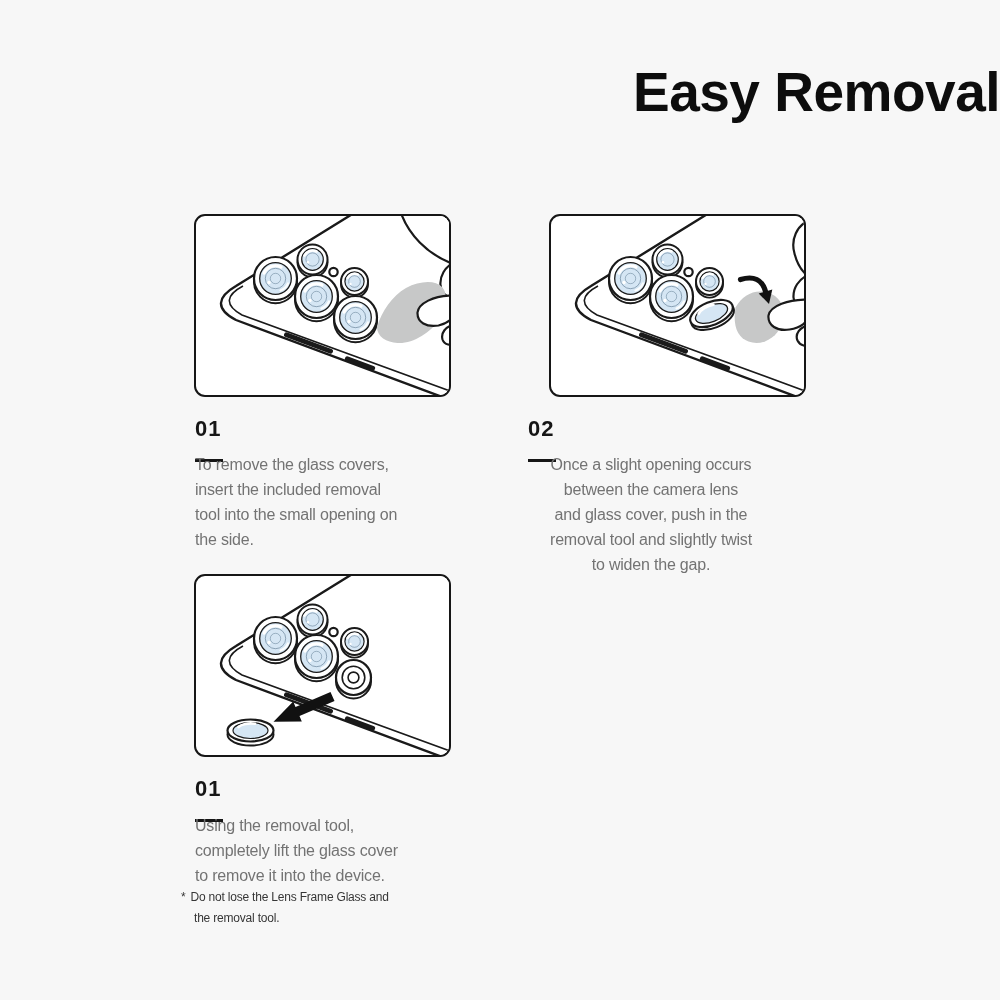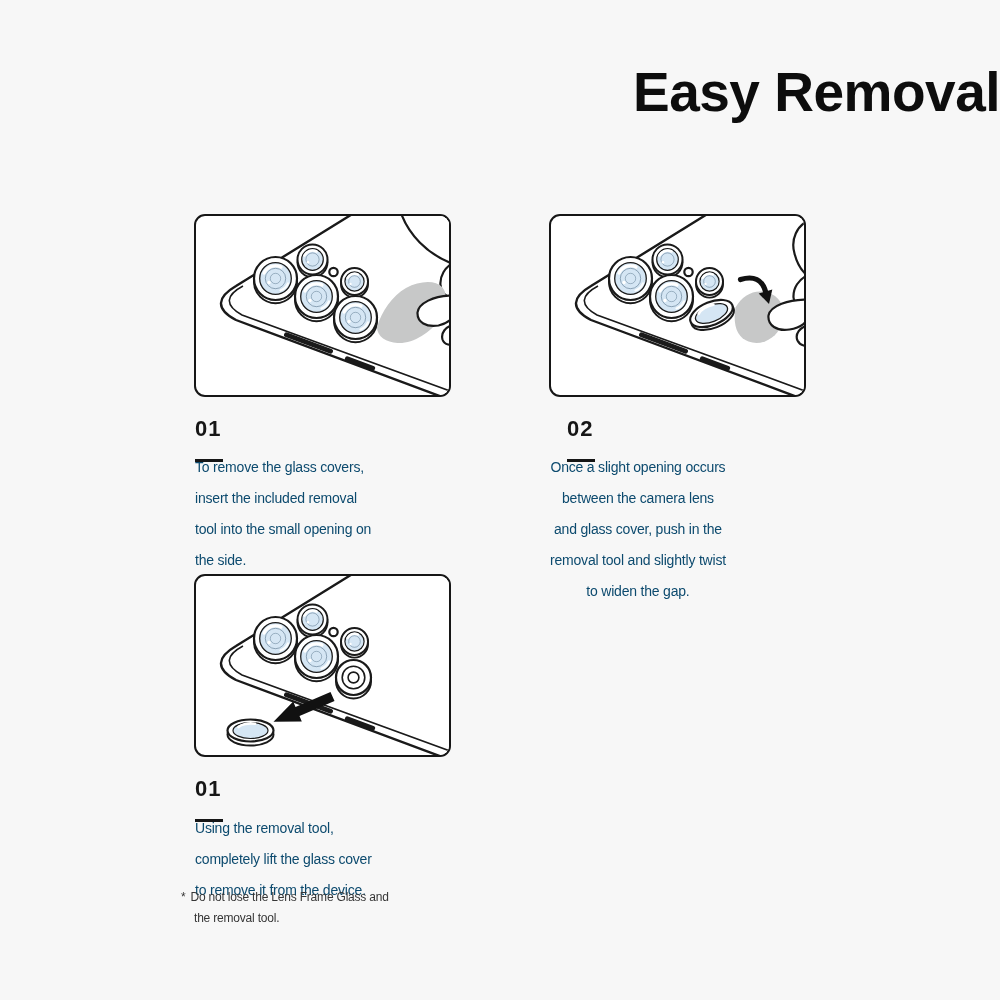--- a/index.html
+++ b/index.html
@@ -22,25 +22,25 @@
   #panel1 { left:194px; top:214px; }
   #panel2 { left:549px; top:214px; }
   #panel3 { left:194px; top:574px; }
   .step-num {
     position:absolute; font-size:22px; font-weight:bold;
     color:#161616; letter-spacing:1px;
     border-bottom:3px solid #161616; padding:0 2px 17px 0;
     width:-moz-fit-content; width:fit-content;
   }
   #num1 { left:195px; top:416px; }
-  #num2 { left:567px; top:416px; }
+  #num2 { left:528px; top:416px; }
   #num3 { left:195px; top:776px; }
   .step-text {
-    position:absolute; font-size:14px; line-height:31px;
-    color:#0c4a6e; letter-spacing:-0.2px; white-space:pre-line;
+    position:absolute; font-size:16px; line-height:25px;
+    color:#737373; letter-spacing:-0.2px; white-space:pre-line;
   }
   #text1 { left:195px; top:452px; }
   #text2 { left:550px; top:452px;text-align:center; }
   #text3 { left:195px; top:813px; }
   .footnote {
     position:absolute; left:181px; top:887px;
     font-size:12px; line-height:21px; color:#363636;
     white-space:pre-line; padding-left:13px; text-indent:-13px;
     letter-spacing:-0.2px;
   }
@@ -159,16 +159,16 @@
 <div class="step-num" id="num2">02</div>
 <div class="step-text" id="text2">Once a slight opening occurs
 between the camera lens
 and glass cover, push in the
 removal tool and slightly twist
 to widen the gap.</div>
 
 <div class="step-num" id="num3">01</div>
 <div class="step-text" id="text3">Using the removal tool,
 completely lift the glass cover
-to remove it from the device.</div>
+to remove it into the device.</div>
 
 <div class="footnote"><span class="star">*</span><span>Do not lose the Lens Frame Glass and
 the removal tool.</span></div>
 
 </body></html>

